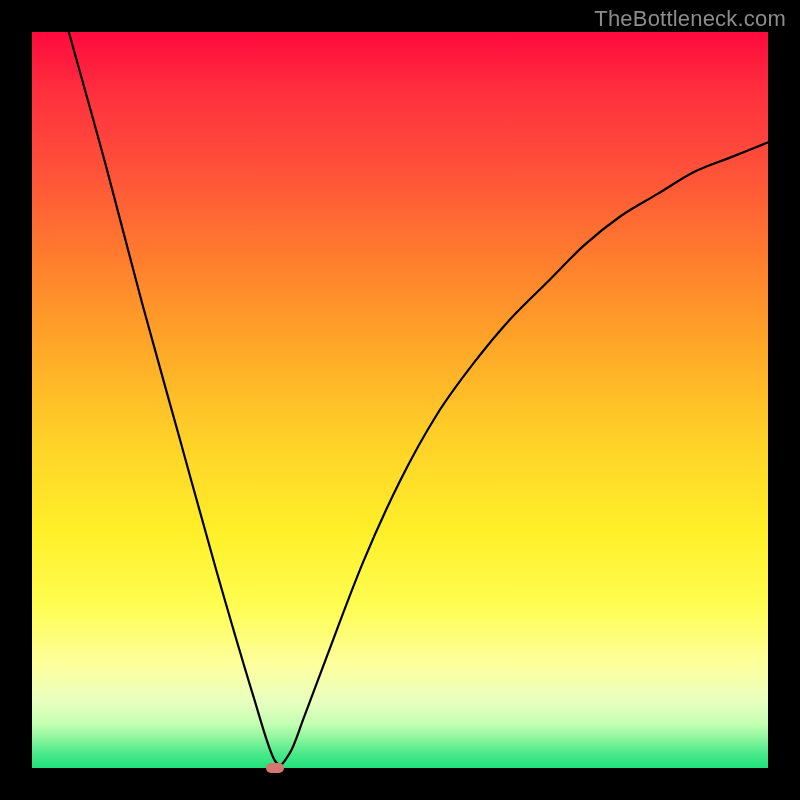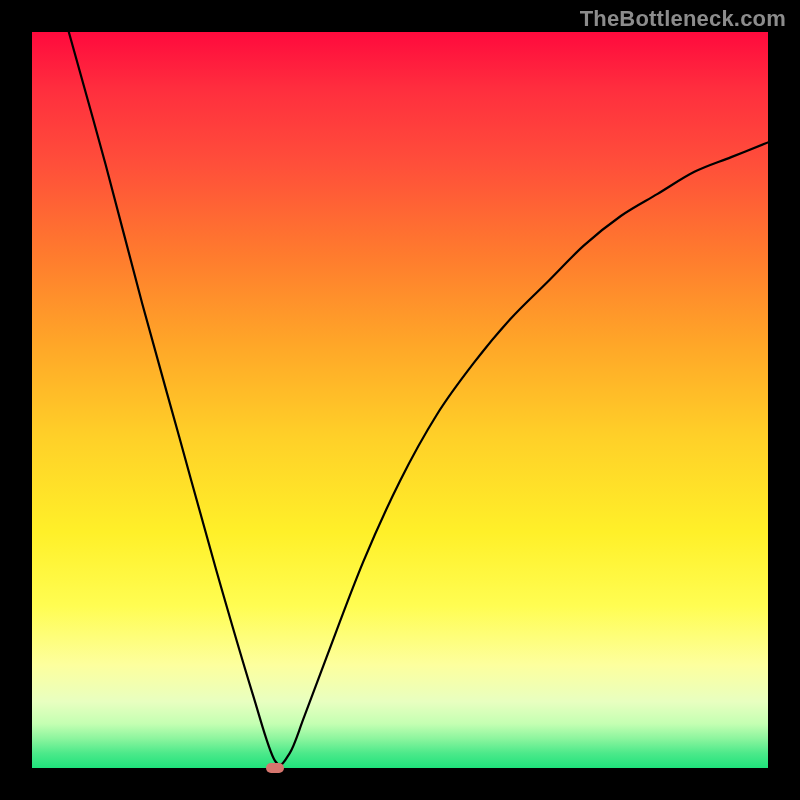--- a/index.html
+++ b/index.html
@@ -56,21 +56,21 @@
     background: #d6766e;
     bottom: 0px;
     transform: translate(-50%, 50%);
   }
   .watermark {
     position: absolute;
     top: 6px;
     right: 14px;
     color: #8c8c8c;
     font-size: 22px;
-    font-weight: 700;
+    font-weight: 400;
     letter-spacing: 0.2px;
     user-select: none;
   }
 </style>
 </head>
 <body>
 
 <div class="frame">
 
   <div class="plot-area">

